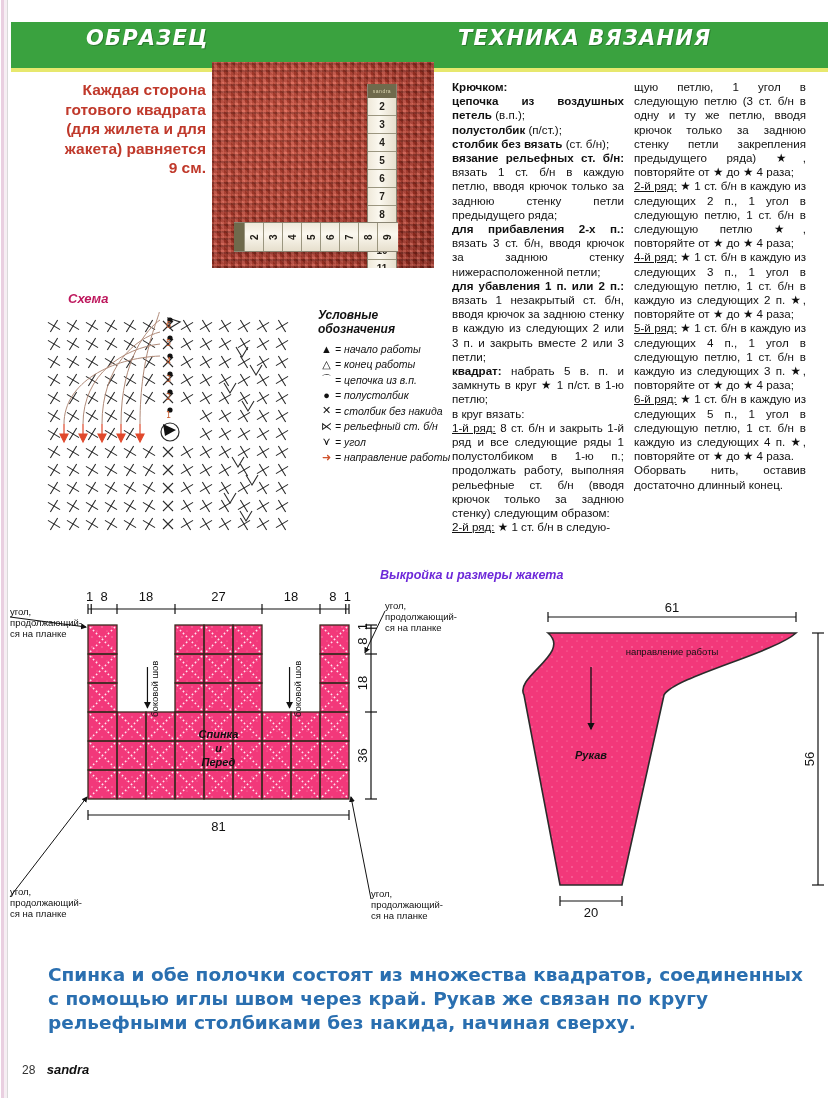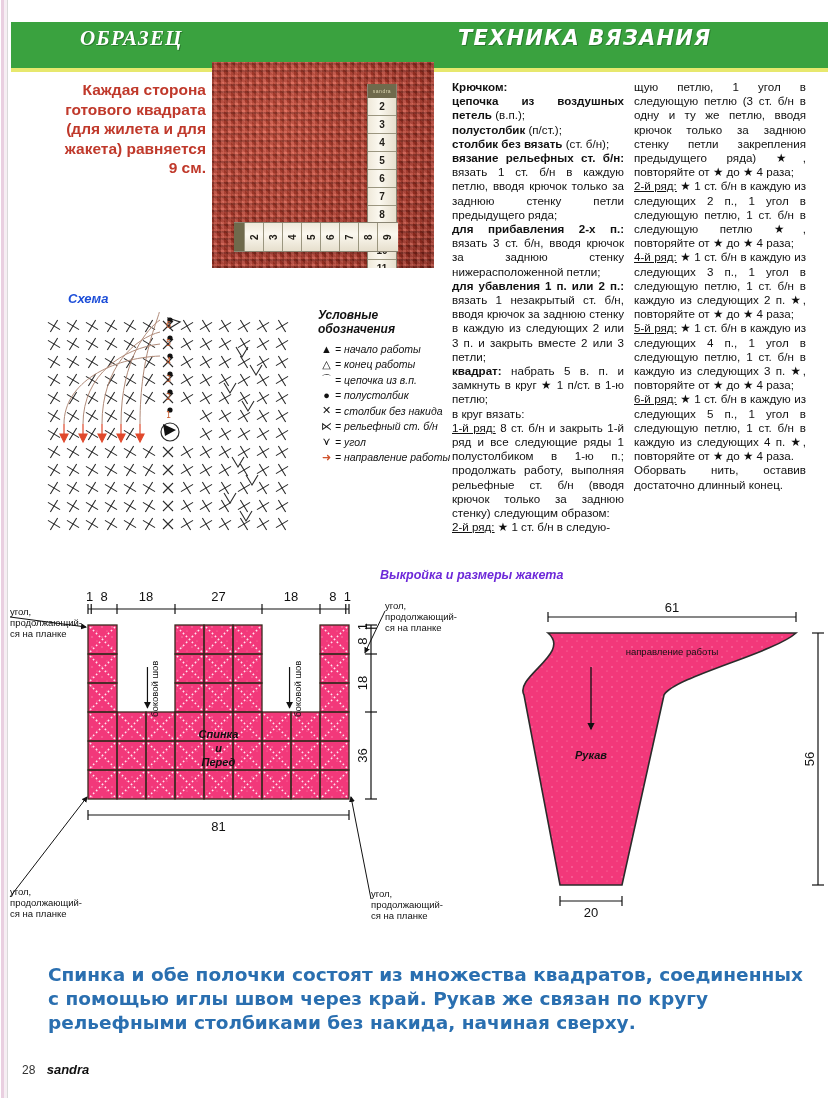--- a/index.html
+++ b/index.html
@@ -15,21 +15,21 @@
 
   
   #green-band{position:absolute;left:11px;top:22px;width:817px;height:46px;
               background:#3aa23f;}
   #green-band:after{content:"";position:absolute;left:0;bottom:-4px;width:100%;height:4px;
                     background:#e7e86d;}
   .band-title{position:absolute;top:26px;color:#fff;font-weight:bold;font-style:italic;
               font-size:21px;letter-spacing:1.2px;
               font-family:"DejaVu Sans", sans-serif;
               text-shadow:1px 1px 0 #2a7a2e;}
-  #title-obrazec{left:80px;font-family:Liberation Serif, serif;}
+  #title-obrazec{left:86px;}
   #title-tehnika{left:458px;}
 
   
   #photo{position:absolute;left:212px;top:62px;width:222px;height:206px;
          background:#c0392b;overflow:hidden;border:0;}
   .knit-tex{position:absolute;inset:0;
      background:
        repeating-linear-gradient(90deg, rgba(0,0,0,.18) 0 2px, rgba(255,255,255,.10) 2px 5px, rgba(0,0,0,.10) 5px 7px),
        repeating-linear-gradient(0deg, rgba(0,0,0,.22) 0 2px, rgba(255,160,140,.16) 2px 4px, rgba(0,0,0,.08) 4px 7px),
        radial-gradient(circle at 30% 30%, #d8503c 0%, #b8392a 70%, #9e2d20 100%);
@@ -54,21 +54,21 @@
              color:#23201a;display:flex;align-items:center;justify-content:center;
              writing-mode:vertical-rl;transform:rotate(180deg);}
 
   
   #left-caption{position:absolute;left:60px;top:80px;width:146px;
                 color:#c0392b;font-weight:bold;font-size:15.5px;line-height:19.5px;
                 text-align:right;}
 
   
   #schema-label{position:absolute;left:68px;top:291px;font-style:italic;font-weight:bold;
-                font-size:13px;color:#1d4ed8;}
+                font-size:13px;color:#be185d;}
 
   
   #chart-wrap{position:absolute;left:42px;top:312px;width:270px;height:228px;}
 
   
   #legend{position:absolute;left:318px;top:308px;width:130px;}
   #legend .lg-title{font-style:italic;font-weight:bold;font-size:12px;color:#111;
                     line-height:14px;margin-bottom:5px;}
   #legend .lg-row{display:flex;align-items:center;height:15.5px;}
   #legend .lg-sym{width:17px;flex:0 0 17px;text-align:center;font-size:11px;color:#111;}

